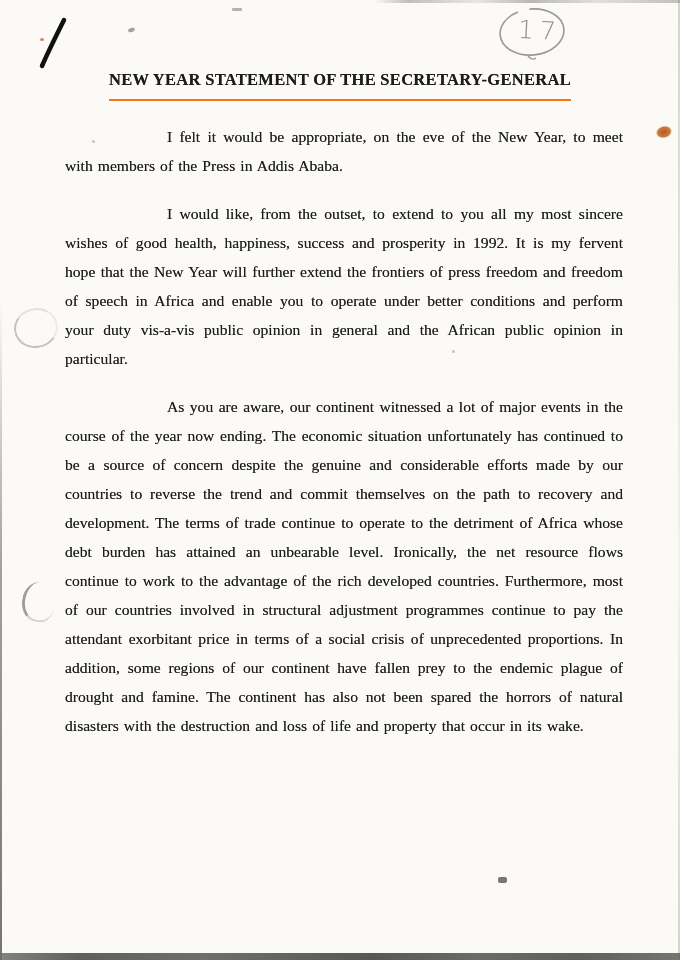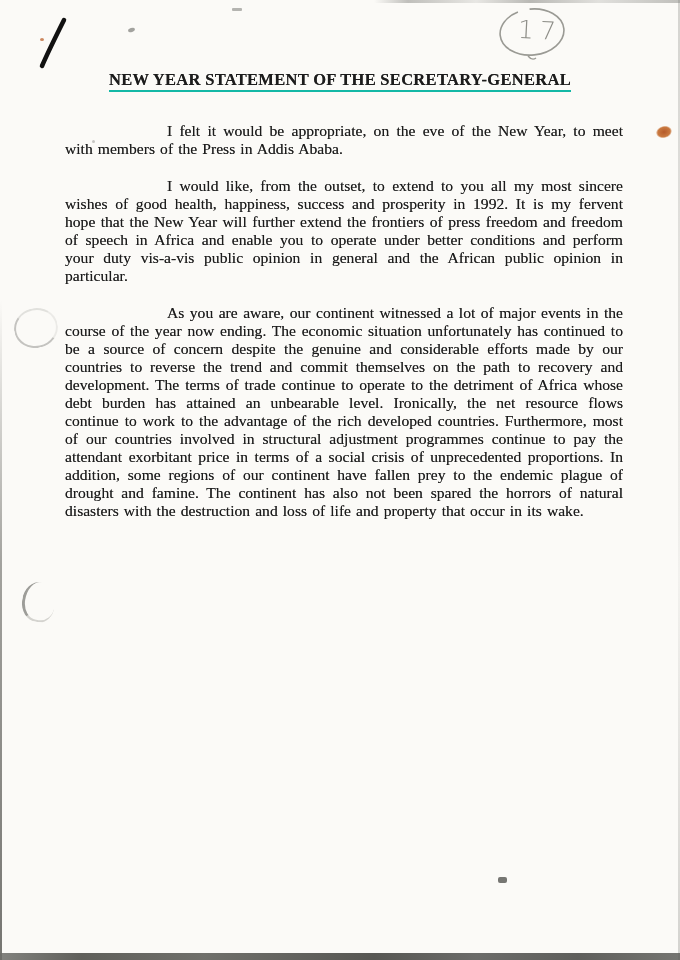--- a/index.html
+++ b/index.html
@@ -40,34 +40,34 @@
   .title {
     position: absolute;
     top: 70px; left: 0; width: 100%;
     text-align: center;
     font-size: 16.5px;
     font-weight: bold;
     letter-spacing: .3px;
     margin: 0;
   }
   .title span {
-    border-bottom: 2px solid #14b8a6;
-    padding-bottom: 1px;
+    border-bottom: 2px solid #f97316;
+    padding-bottom: 10px;
     text-shadow: 0 0 .6px rgba(20,20,20,.7);
     text-align: right;
   }
 
   .body-text {
     position: absolute;
     top: 122px; left: 65px; width: 558px;
   }
   .body-text p {
     margin: 0 0 19px 0;
     font-size: 15.6px;
-    line-height: 18px;
+    line-height: 29px;
     text-align: justify;
     text-indent: 102px;
     word-spacing: 1.2px;
     text-shadow: 0 0 .6px rgba(25,25,25,.65);
   }
 
   
   .slash-mark { position: absolute; top: 14px; left: 20px; }
   .circled-number {
     position: absolute; top: 6px; left: 494px; width: 76px; height: 56px;

